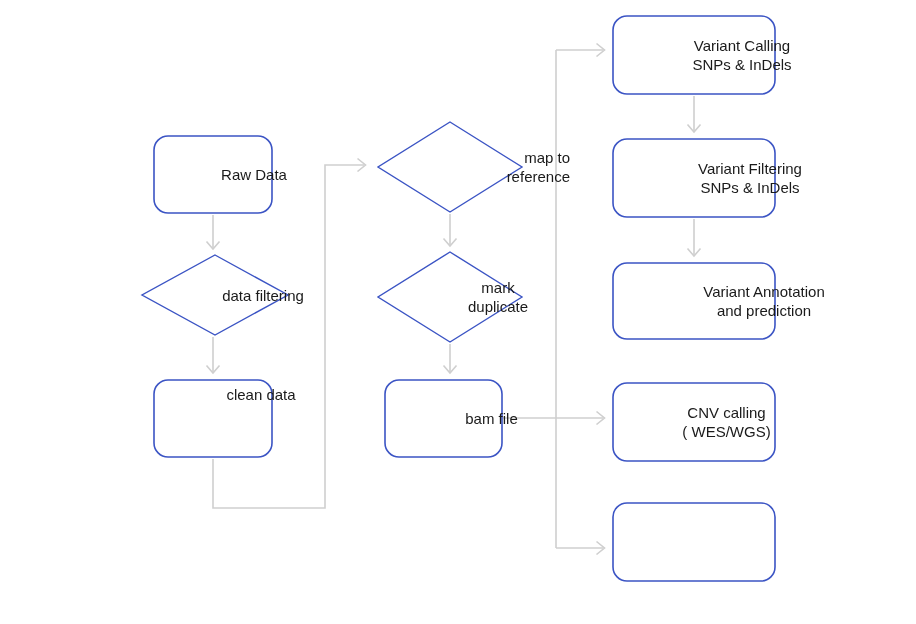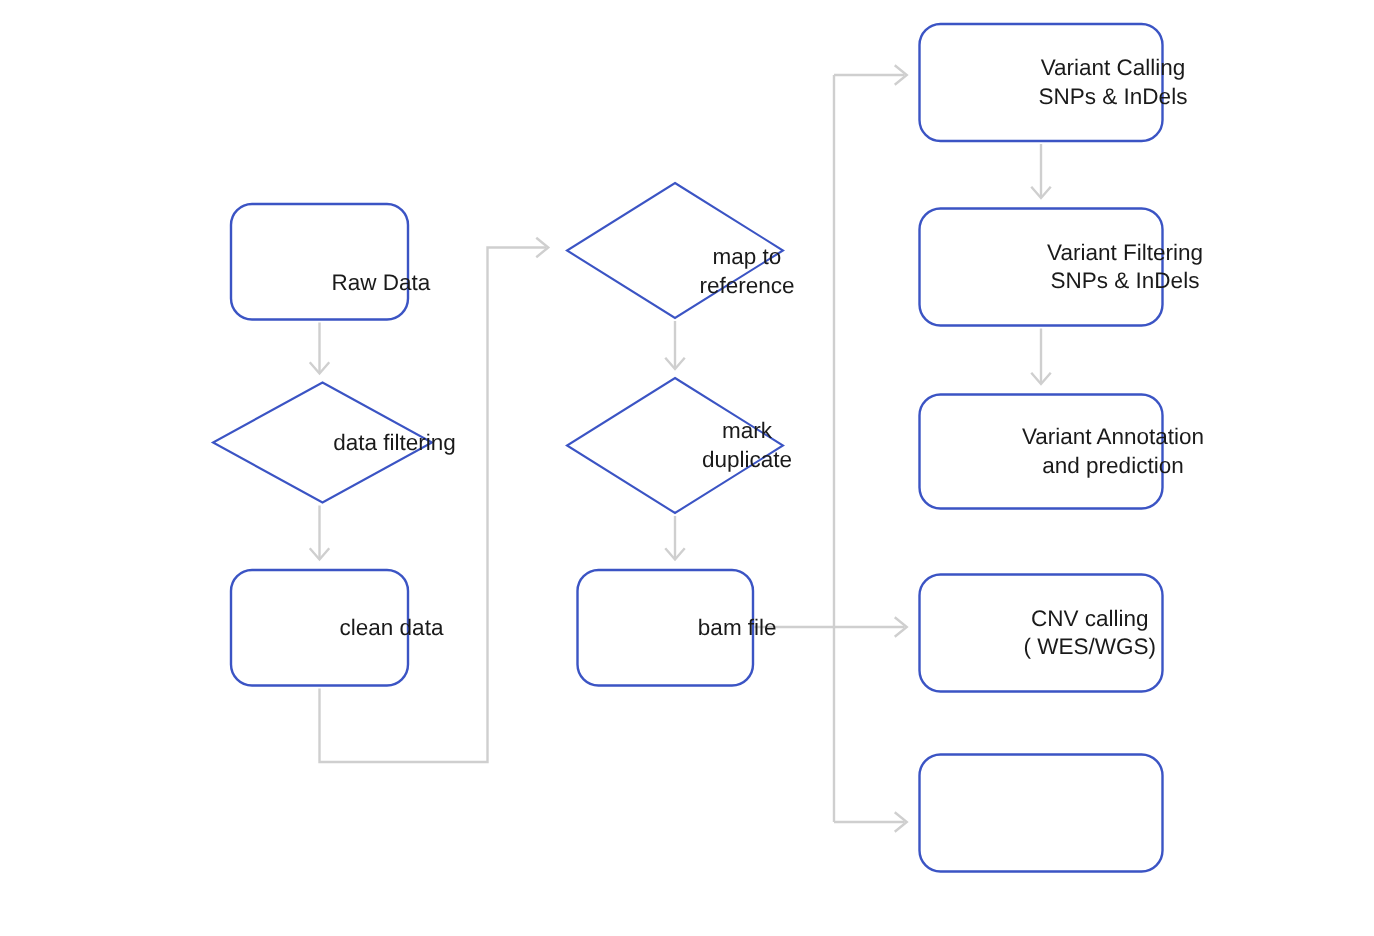--- a/index.html
+++ b/index.html
@@ -155,33 +155,33 @@
 
       <rect class="node-shape" x="613" y="263" width="162" height="76" rx="14" ry="14"></rect>
 
       <rect class="node-shape" x="613" y="383" width="162" height="78" rx="14" ry="14"></rect>
 
       <rect class="node-shape" x="613" y="503" width="162" height="78" rx="14" ry="14"></rect>
 
     </g>
   </svg>
 
-  <div class="node-label" style="left:154px; top:150px; width:104px; height:77px;">
+  <div class="node-label" style="left:154px; top:136px; width:104px; height:77px;">
     <span>Raw Data</span>
   </div>
 
   <div class="node-label" style="left:142px; top:255px; width:146px; height:80px;">
     <span>data filtering</span>
   </div>
 
-  <div class="node-label" style="left:154px; top:380px; width:118px; height:77px;">
+  <div class="node-label" style="left:154px; top:356px; width:118px; height:77px;">
     <span>clean data</span>
   </div>
 
-  <div class="node-label" style="left:378px; top:136px; width:144px; height:90px;">
+  <div class="node-label" style="left:378px; top:122px; width:144px; height:90px;align-items:flex-end;">
     <span>map to</span>
     <span>reference</span>
   </div>
 
   <div class="node-label" style="left:378px; top:252px; width:144px; height:90px;text-align:center;">
     <span>mark</span>
     <span>duplicate</span>
   </div>
 
   <div class="node-label" style="left:385px; top:380px; width:117px; height:77px;text-align:right;">
@@ -191,21 +191,21 @@
   <div class="node-label" style="left:613px; top:16px; width:162px; height:78px;">
     <span>Variant Calling</span>
     <span>SNPs &amp; InDels</span>
   </div>
 
   <div class="node-label" style="left:613px; top:139px; width:178px; height:78px;">
     <span>Variant Filtering</span>
     <span>SNPs &amp; InDels</span>
   </div>
 
-  <div class="node-label" style="left:613px; top:263px; width:162px; height:76px;">
+  <div class="node-label" style="left:635px; top:263px; width:162px; height:76px;">
     <span>Variant Annotation</span>
     <span>and prediction</span>
   </div>
 
   <div class="node-label" style="left:613px; top:383px; width:131px; height:78px;">
     <span>CNV calling</span>
     <span>( WES/WGS)</span>
   </div>
 
 

